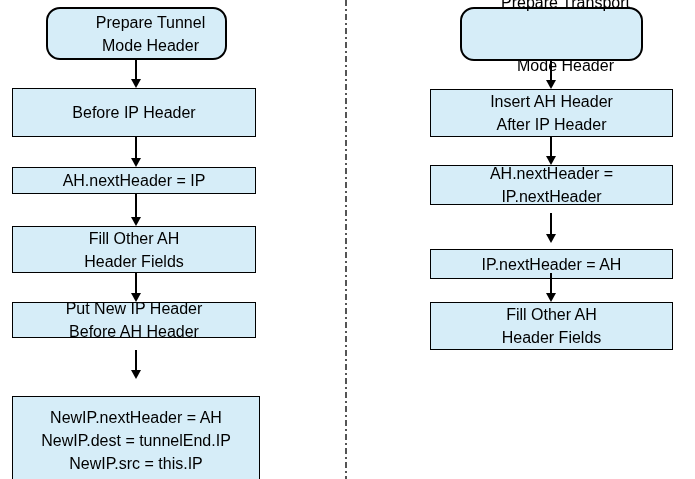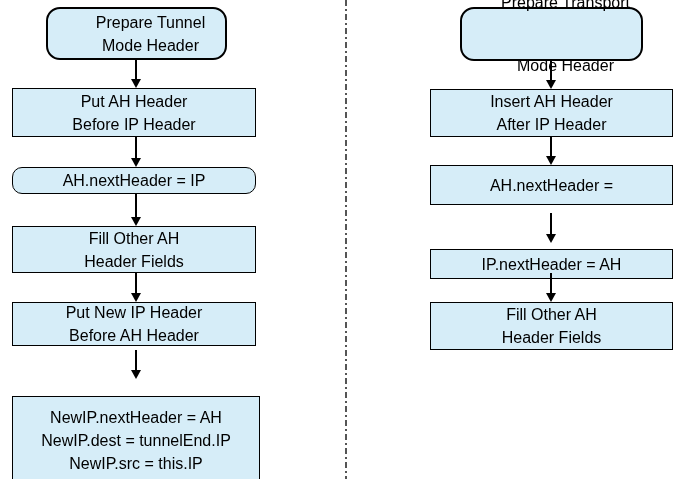--- a/index.html
+++ b/index.html
@@ -70,49 +70,48 @@
     <div class="txt">Prepare Tunnel</div>
     <div class="txt">Mode Header</div>
   </div>
 
   <div class="arrow" style="left:131px; top:60px; height:28px;">
     <div class="line"></div>
     <div class="head"></div>
   </div>
 
   <div class="box" style="left:12px; top:88px; width:244px; height:49px;">
-    <div class="txt">Put AH Header</div>
     <div class="txt">Before IP Header</div>
   </div>
 
   <div class="arrow" style="left:131px; top:137px; height:30px;">
     <div class="line"></div>
     <div class="head"></div>
   </div>
 
-  <div class="box" style="left:12px; top:167px; width:244px; height:27px;border-radius:10px;">
+  <div class="box" style="left:12px; top:167px; width:244px; height:27px;">
     <div class="txt">AH.nextHeader = IP</div>
   </div>
 
   <div class="arrow" style="left:131px; top:194px; height:32px;">
     <div class="line"></div>
     <div class="head"></div>
   </div>
 
   <div class="box" style="left:12px; top:226px; width:244px; height:47px;">
     <div class="txt">Fill Other AH</div>
     <div class="txt">Header Fields</div>
   </div>
 
   <div class="arrow" style="left:131px; top:273px; height:29px;">
     <div class="line"></div>
     <div class="head"></div>
   </div>
 
-  <div class="box" style="left:12px; top:302px; width:244px; height:44px;">
+  <div class="box" style="left:12px; top:302px; width:244px; height:36px;">
     <div class="txt">Put New IP Header</div>
     <div class="txt">Before AH Header</div>
   </div>
 
   <div class="arrow" style="left:131px; top:350px; height:29px;">
     <div class="line"></div>
     <div class="head"></div>
   </div>
 
   <div class="box" style="left:12px; top:396px; width:248px; height:89px;">
@@ -136,20 +135,21 @@
     <div class="txt">After IP Header</div>
   </div>
 
   <div class="arrow" style="left:546px; top:137px; height:28px;">
     <div class="line"></div>
     <div class="head"></div>
   </div>
 
   <div class="box" style="left:430px; top:165px; width:243px; height:40px;">
     <div class="txt">AH.nextHeader =</div>
+    <div class="txt">IP.nextHeader</div>
   </div>
 
   <div class="arrow" style="left:546px; top:213px; height:30px;">
     <div class="line"></div>
     <div class="head"></div>
   </div>
 
   <div class="box" style="left:430px; top:249px; width:243px; height:30px;">
     <div class="txt">IP.nextHeader = AH</div>
   </div>

